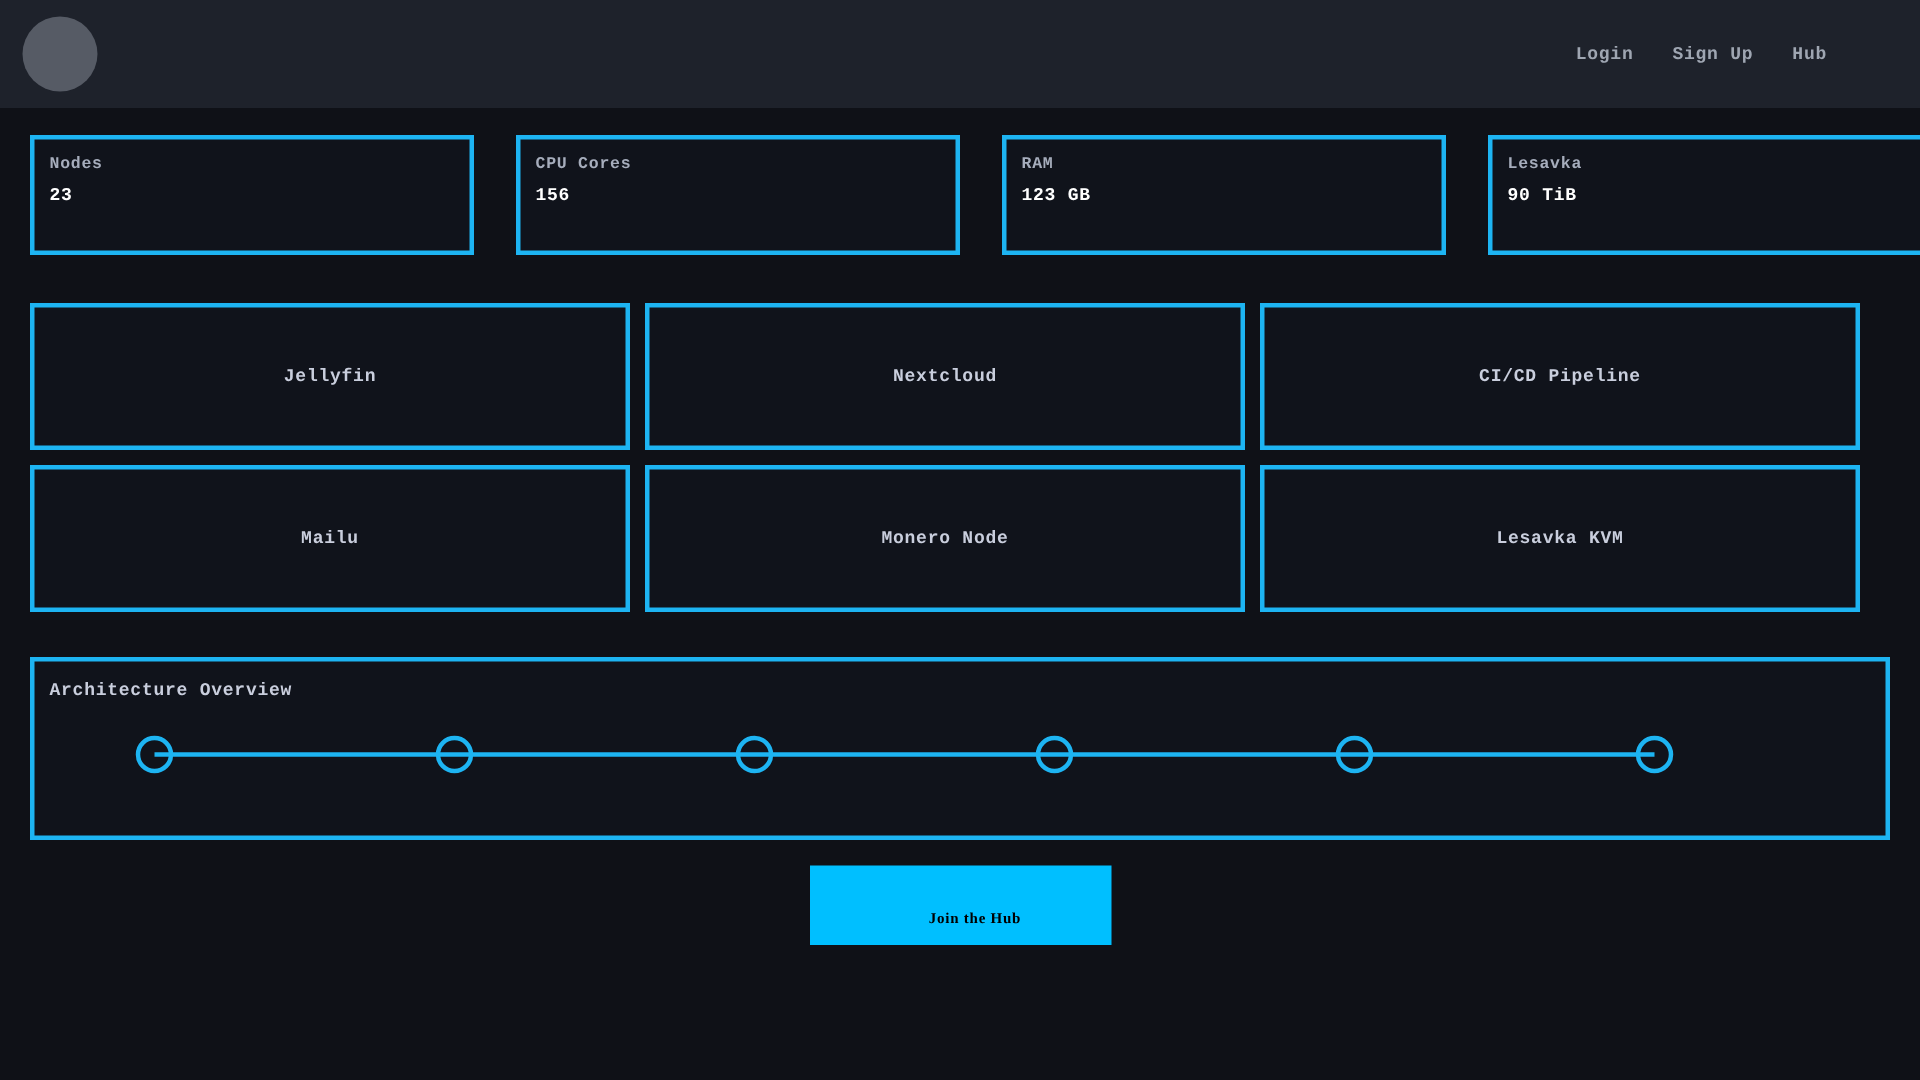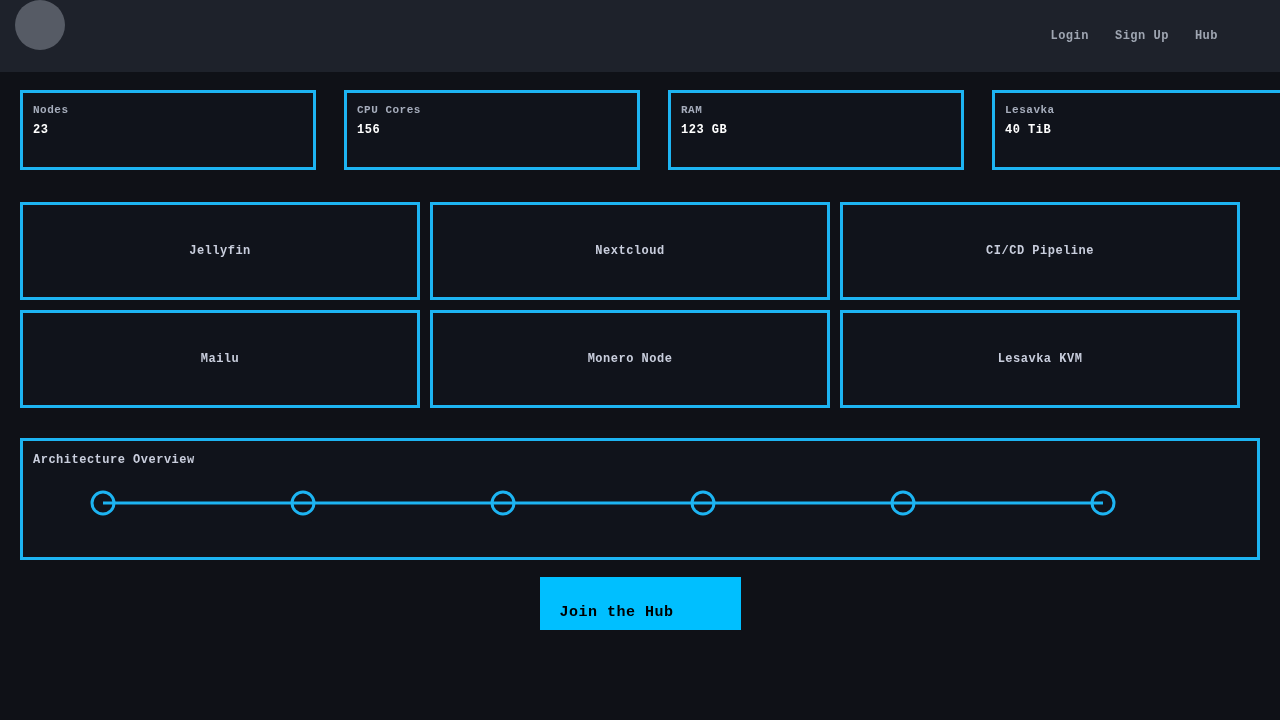--- a/index.html
+++ b/index.html
@@ -17,21 +17,21 @@
   *{box-sizing:border-box;margin:0;padding:0;}
   html,body{width:1280px;height:720px;overflow:hidden;}
   body{
     background:var(--page-bg);
     font-family:"Liberation Mono","DejaVu Sans Mono",monospace;
     font-weight:bold;
   }
   
   .navbar{
     height:72px;background:var(--nav-bg);
-    display:flex;justify-content:space-between;
+    display:flex;align-items:center;justify-content:space-between;
     padding:0 62px 0 15px;
   }
   .avatar{
     width:50px;height:50px;border-radius:50%;
     background:var(--avatar);flex:none;
   }
   .nav-links{display:flex;align-items:center;gap:26px;}
   .nav-link{
     color:var(--navlink);font-size:12px;font-weight:bold;
     text-decoration:none;cursor:pointer;letter-spacing:0.5px;
@@ -72,23 +72,23 @@
     position:absolute;top:12px;left:10px;
     font-size:12px;color:var(--title);letter-spacing:0.5px;
   }
   .arch-svg{position:absolute;top:0;left:0;}
   
   .cta-wrap{display:flex;justify-content:center;margin-top:17px;}
   .cta-button{
     width:201px;height:53px;
     background:var(--btn);
     border:none;cursor:pointer;
-    text-align:left;
+    text-align:center;
     padding:17px 0 0 20px;
-    font-family:Liberation Mono, monospace;font-weight:bold;font-size:15px;color:#000;
+    font-family:Liberation Serif, serif;font-weight:bold;font-size:10px;color:#000;
     letter-spacing:0.5px;display:block;
   }
 </style>
 </head>
 <body>
 
 <header class="navbar">
   <div class="avatar"></div>
   <nav class="nav-links">
     <a class="nav-link">Login</a>
@@ -105,21 +105,21 @@
   <div class="stat-card">
     <div class="stat-label">CPU Cores</div>
     <div class="stat-value">156</div>
   </div>
   <div class="stat-card">
     <div class="stat-label">RAM</div>
     <div class="stat-value">123 GB</div>
   </div>
   <div class="stat-card">
     <div class="stat-label">Lesavka</div>
-    <div class="stat-value">40 TiB</div>
+    <div class="stat-value">90 TiB</div>
   </div>
 </section>
 
 <section class="services-grid">
   <div class="service-card">
     <span class="service-title">Jellyfin</span>
   </div>
   <div class="service-card">
     <span class="service-title">Nextcloud</span>
   </div>

